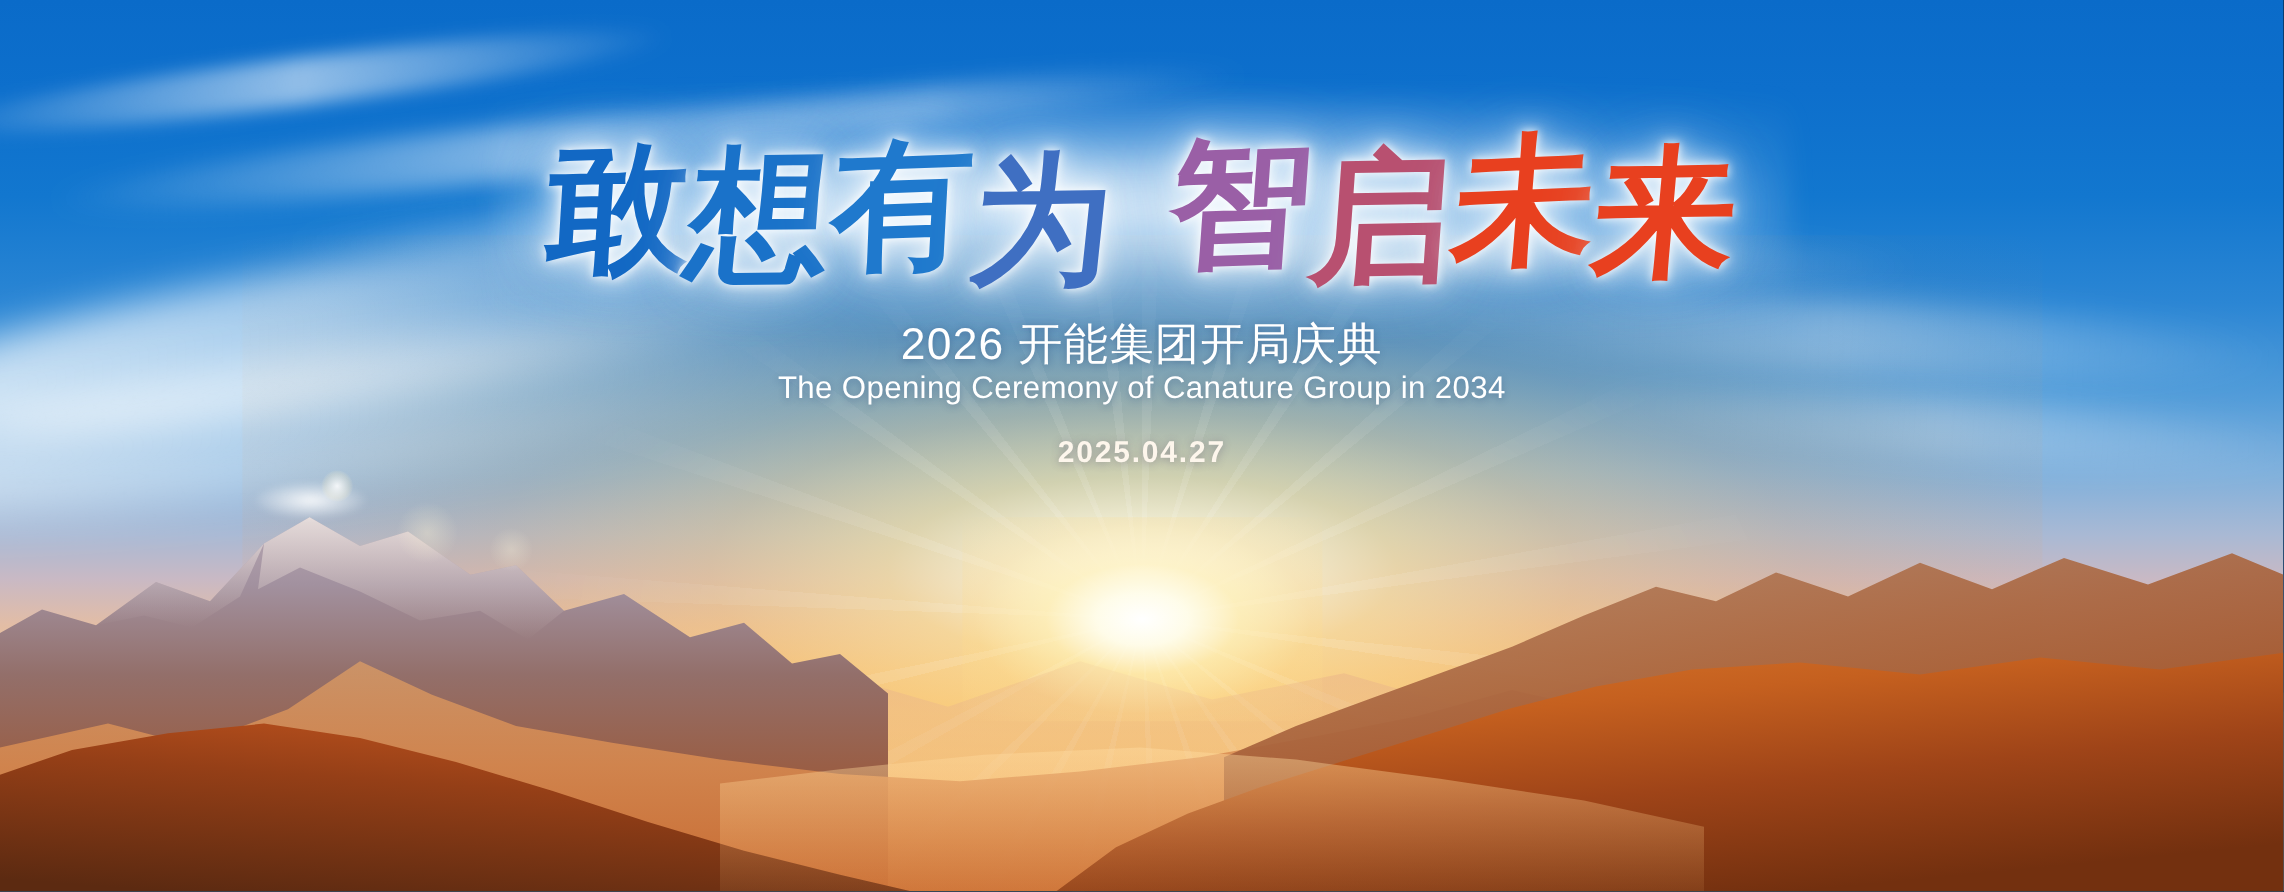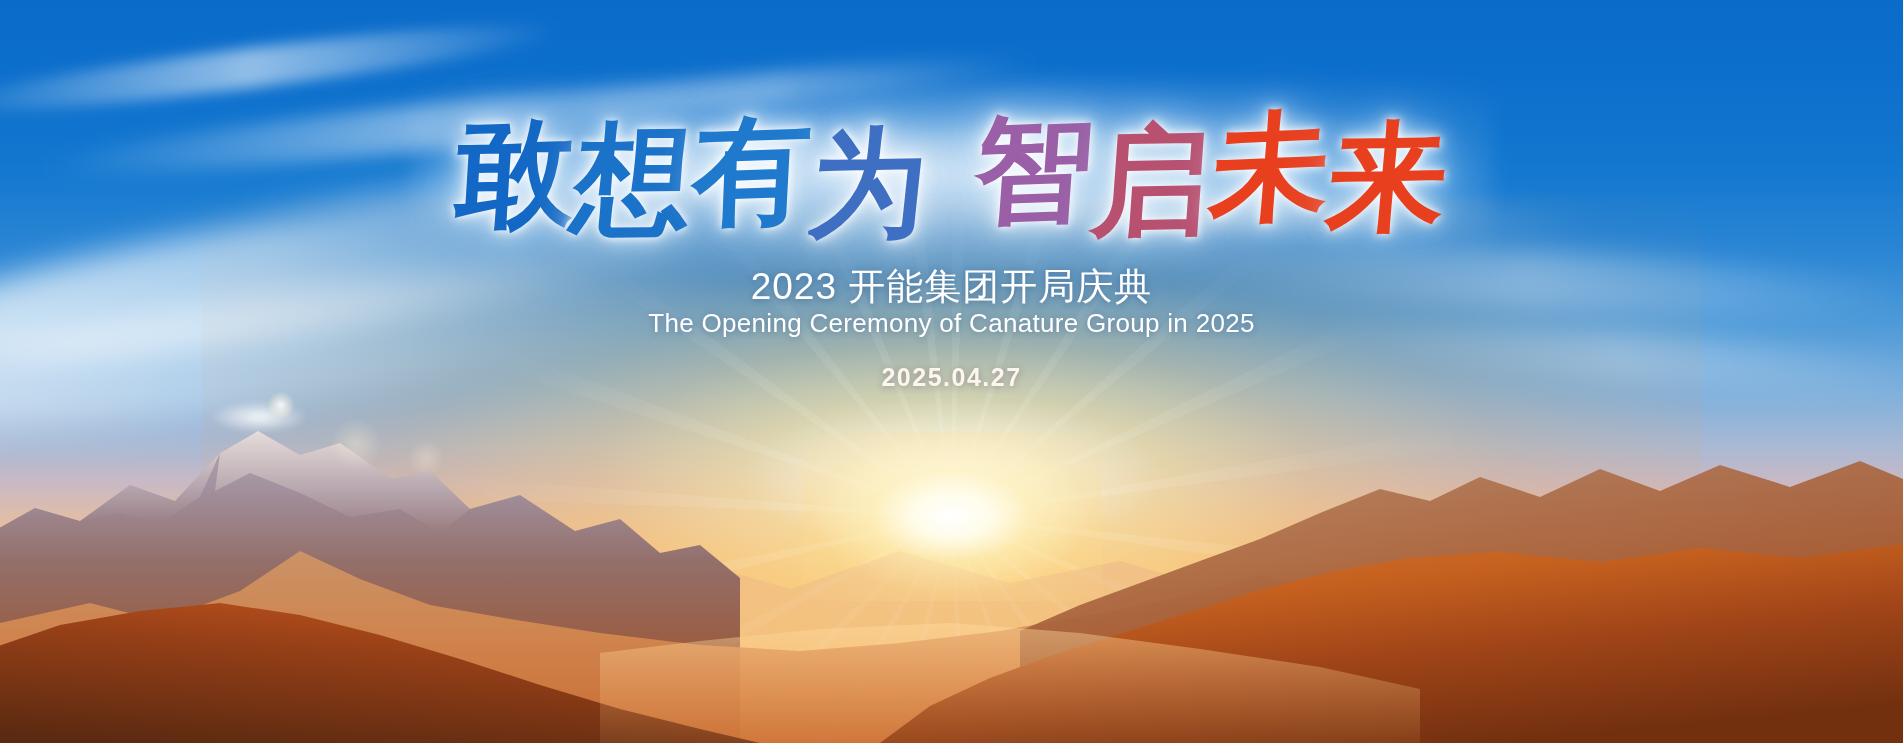--- a/index.html
+++ b/index.html
@@ -353,18 +353,18 @@
       <span class="cal-word w2" style="color:#1a72c9">想</span>
       <span class="cal-word w3" style="color:#1f79cd">有</span>
       <span class="cal-word w4" style="color:#3f6fc2">为</span>
       <span class="cal-gap"></span>
       <span class="cal-word w5" style="color:#9a5fa6">智</span>
       <span class="cal-word w6" style="color:#b85070">启</span>
       <span class="cal-word w7" style="color:#e8401f">未</span>
       <span class="cal-word w8" style="color:#e8401f">来</span>
     </div>
 
-    <div class="subtitle-cn">2023 开能集团开局庆典</div>
-    <div class="subtitle-en">The Opening Ceremony of Canature Group in 2025</div>
+    <div class="subtitle-cn">2026 开能集团开局庆典</div>
+    <div class="subtitle-en">The Opening Ceremony of Canature Group in 2034</div>
     <div class="event-date">2025.04.27</div>
 
   </div>
 </div>
 
 </body></html>

